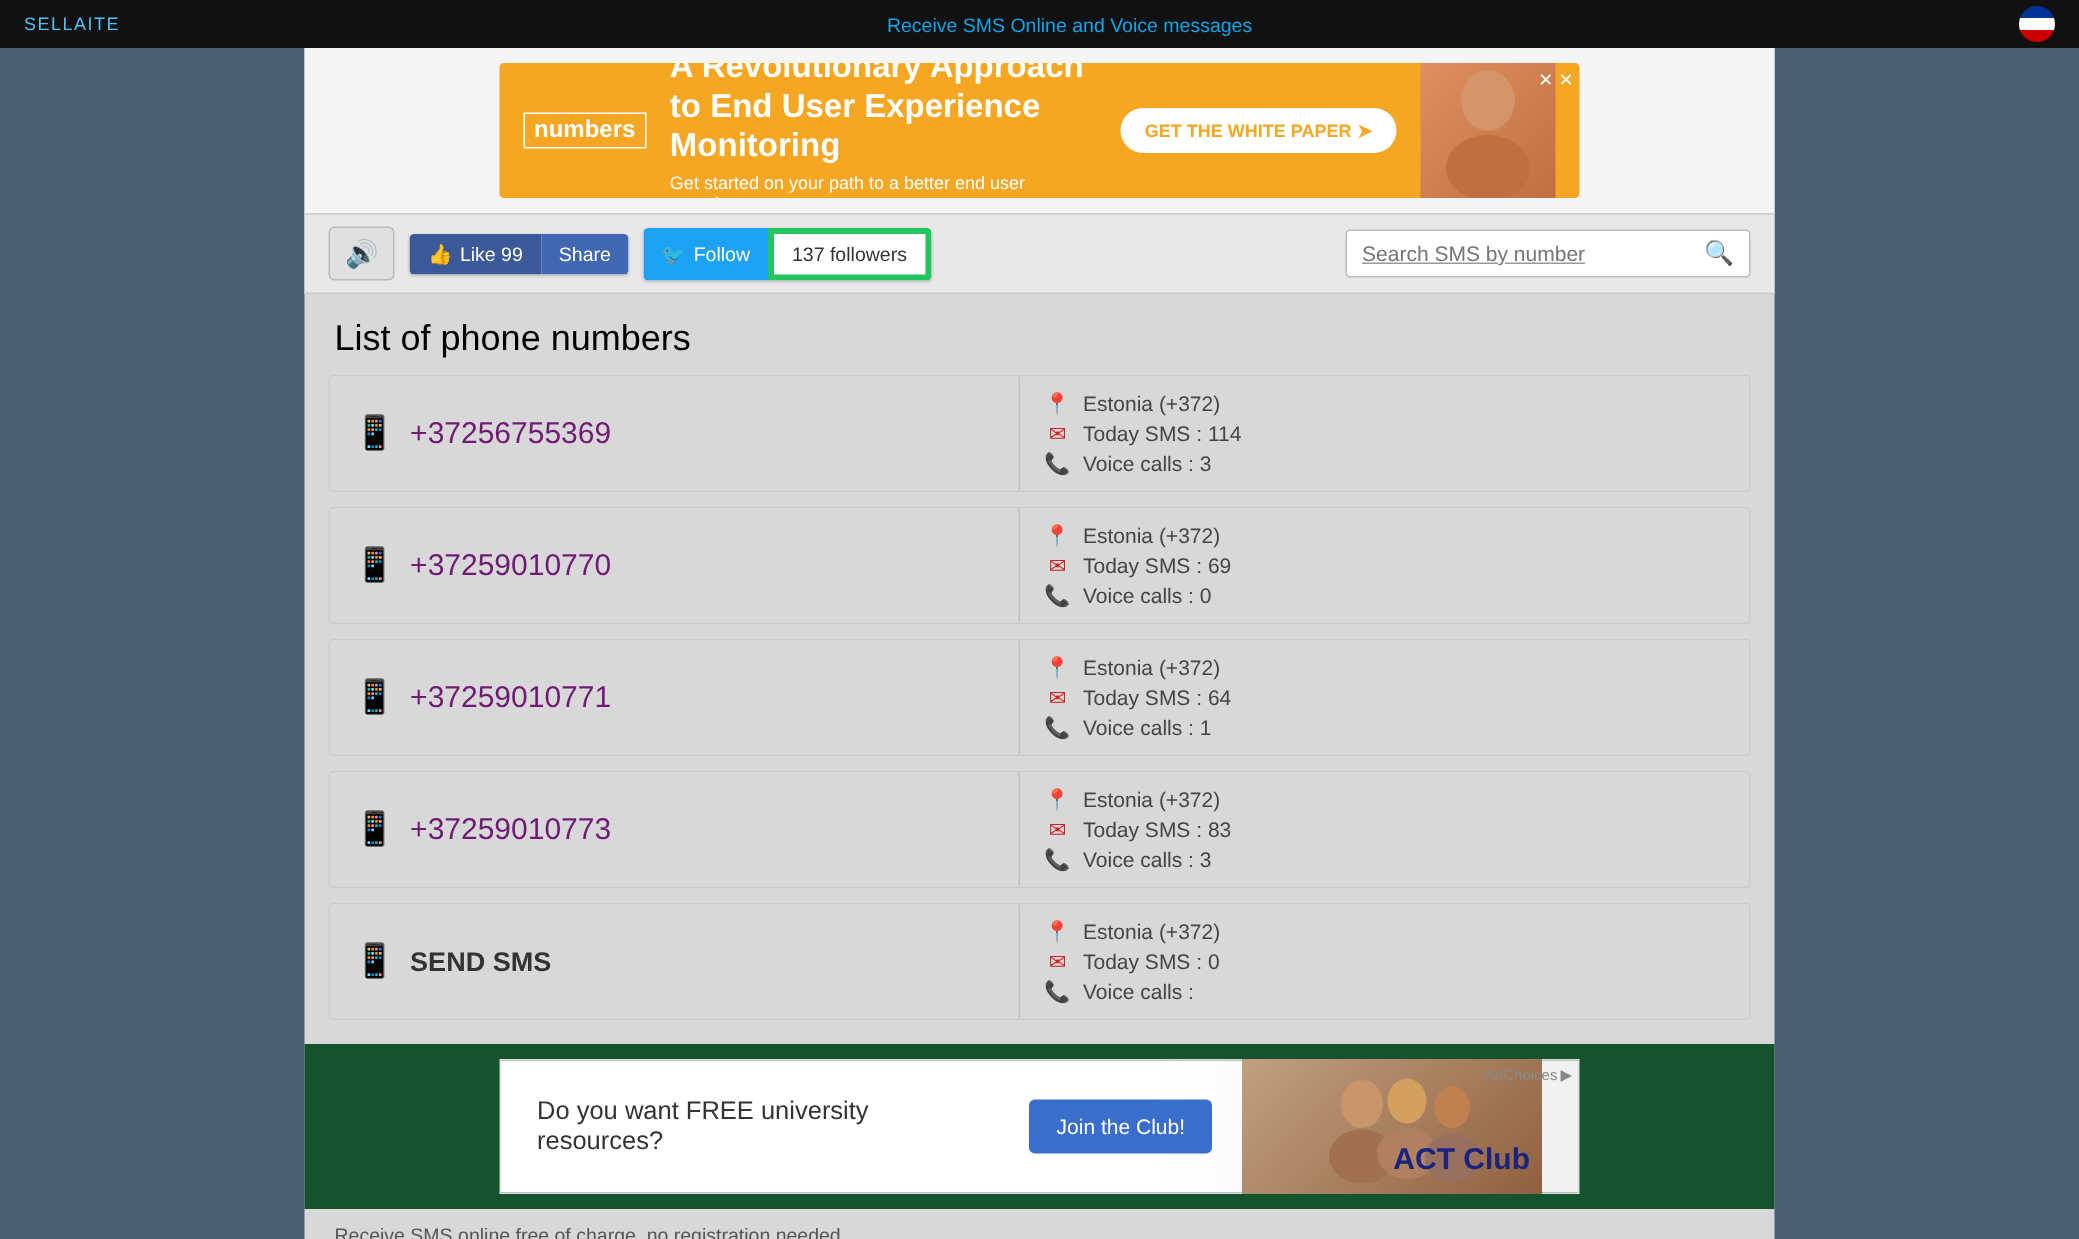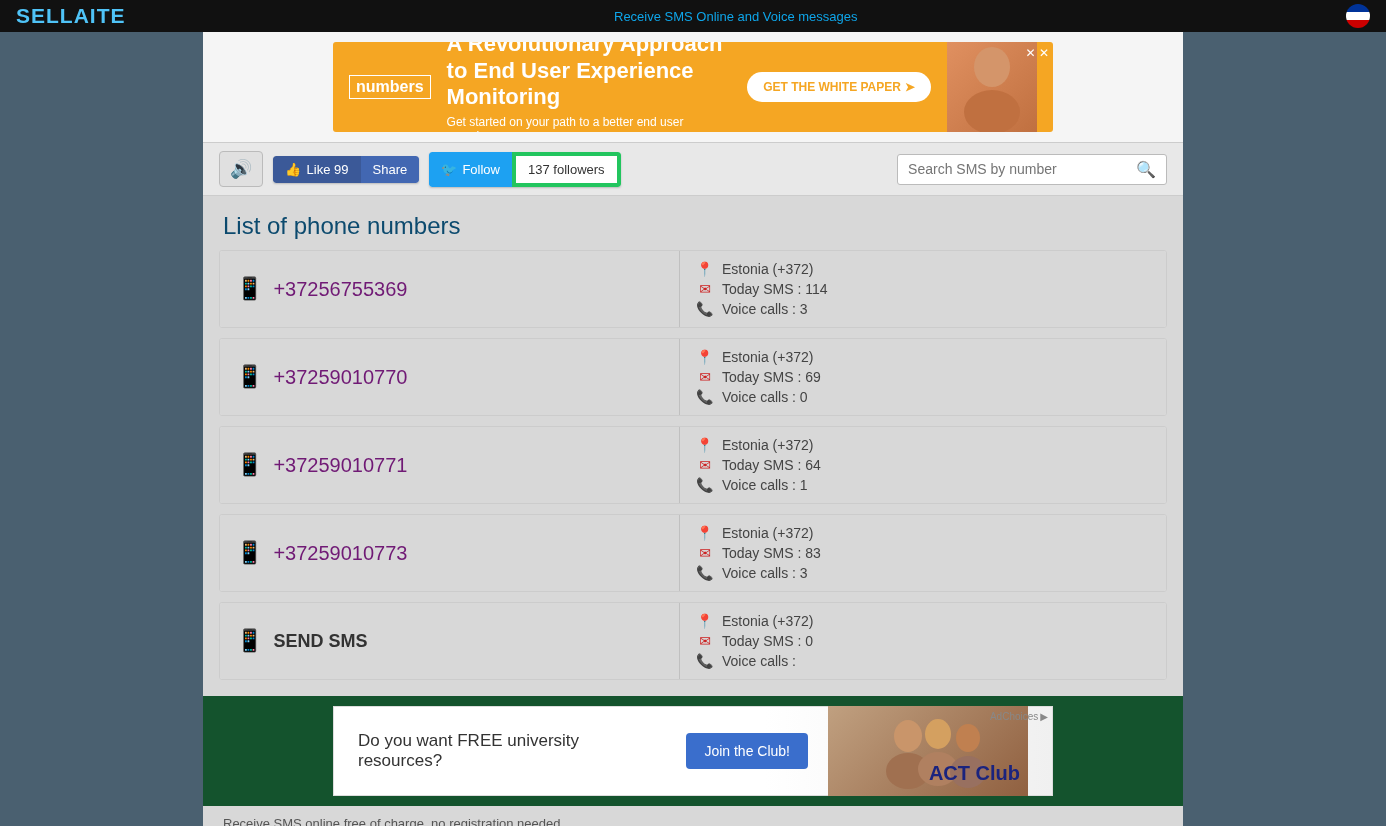--- a/index.html
+++ b/index.html
@@ -14,22 +14,22 @@
     #top-bar {
       background-color: #111;
       color: #fff;
       display: flex;
       align-items: center;
       justify-content: space-between;
       padding: 6px 16px;
       height: 32px;
     }
     #top-bar .logo {
-      font-weight: bold;
-      font-size: 21px;
+      font-weight: normal;
+      font-size: 12px;
       color: #fff;
       letter-spacing: 1px;
     }
     #top-bar .logo span {
       color: #4fc3f7;
     }
     #top-bar .top-message {
       font-size: 13px;
       color: #0ea5e9;
     }
@@ -209,35 +209,36 @@
       padding: 5px 10px;
       gap: 8px;
     }
     .search-box input {
       border: none;
       outline: none;
       font-size: 14px;
       width: 220px;
       color: #999;
       background: transparent;
+      text-decoration: underline;
     }
     .search-box .search-icon {
       color: #555;
       font-size: 16px;
       cursor: pointer;
     }
 
     
     #page-title-area {
       padding: 16px 20px 10px 20px;
     }
     #page-title-area h1 {
       font-size: 24px;
       font-weight: normal;
-      color: #0c4a6e;
+      color: #000000;
     }
 
     
     #phone-list {
       padding: 0 16px;
       display: flex;
       flex-direction: column;
       gap: 10px;
     }
     .phone-row {

